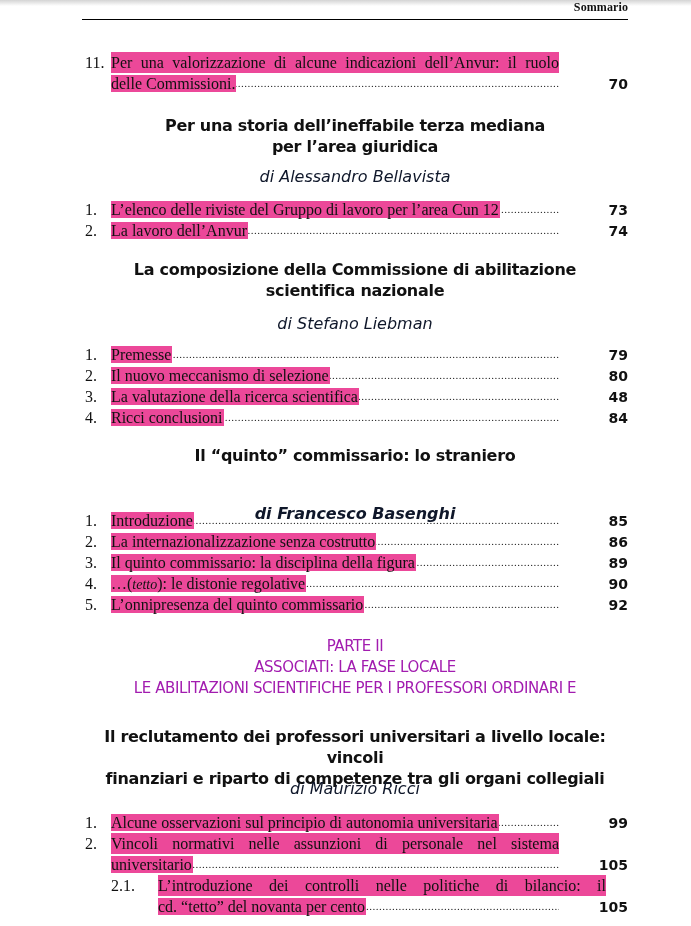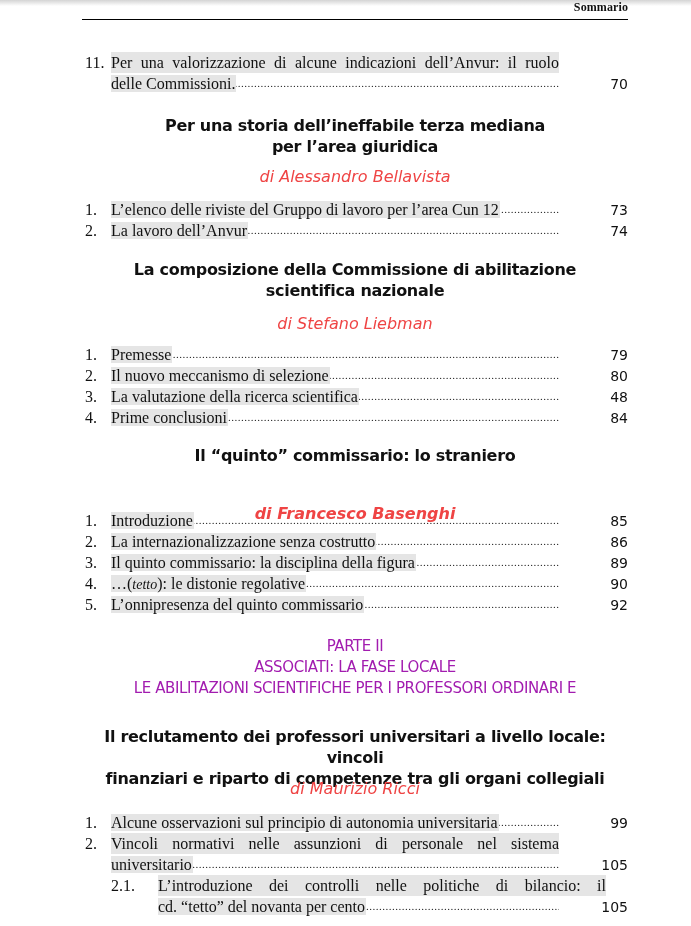--- a/index.html
+++ b/index.html
@@ -22,43 +22,43 @@
     letter-spacing: 0.1px;
   }
   .page { position: absolute; left: 0; top: 0; width: 691px; }
   .block { position: absolute; left: 82px; width: 546px; }
   .entry {
     position: relative; font-size: 16px; line-height: 21px; height: 21px;
     white-space: nowrap;
   }
   .entry .num { position: absolute; left: 3px; top: 0; }
   .entry .txt-wrap { position: absolute; left: 29px; top: 0; width: 448px; overflow: hidden; }
-  .entry .txt { background: #e5e5e5; padding-right: 1px; }
+  .entry .txt { background: #ec4899; padding-right: 1px; }
   .entry .leader {
     position: absolute; left: 29px; top: 0; width: 448px; overflow: hidden;
     color: #222; letter-spacing: 0.5px; font-size: 11px;
   }
   .entry .pg {
     position: absolute; right: 0; top: 1px;
-    font-family: "DejaVu Sans", sans-serif; font-weight: normal; font-size: 14px;
+    font-family: "DejaVu Sans", sans-serif; font-weight: bold; font-size: 14px;
   }
   .entry.sub .num { left: 29px; }
   .entry.sub .txt-wrap, .entry.sub .leader { left: 76px; width: 401px; }
   .entry.cont .txt-wrap, .entry.cont .leader { left: 29px; }
   .entry.justify .txt-wrap { width: 448px; }
   .entry.justify .txt { display: block; text-align: justify; text-align-last: justify; padding-right: 0; }
   .title {
     position: absolute; left: 82px; width: 546px; text-align: center;
     font-family: "DejaVu Sans", sans-serif; font-weight: bold; font-size: 16px; line-height: 21px;
     letter-spacing: -0.3px;
   }
   .author {
     position: absolute; left: 82px; width: 546px; text-align: center;
     font-family: "DejaVu Sans", sans-serif; font-style: italic; font-size: 16px; line-height: 20px;
-    color: #ef4444;
+    color: #0f172a;
   }
   .part {
     position: absolute; left: 82px; width: 546px; text-align: center;
     font-family: "DejaVu Sans", sans-serif; font-size: 15px; line-height: 21px;
     letter-spacing: -0.4px; color: #a21caf;
   }
   .dots::after { content: "............................................................................................................................................................................"; }
 </style>
 </head>
 <body>
@@ -125,21 +125,21 @@
     </div>
     <div class="entry">
       <span class="num">3.</span>
       <span class="leader dots"></span>
       <span class="txt-wrap"><span class="txt">La valutazione della ricerca scientifica</span></span>
       <span class="pg">48</span>
     </div>
     <div class="entry">
       <span class="num">4.</span>
       <span class="leader dots"></span>
-      <span class="txt-wrap"><span class="txt">Prime conclusioni</span></span>
+      <span class="txt-wrap"><span class="txt">Ricci conclusioni</span></span>
       <span class="pg">84</span>
     </div>
   </div>
 
   <div class="title" style="top:445px;">
     <div>Il “quinto” commissario: lo straniero</div>
   </div>
   <div class="author" style="top:504px;font-weight:bold;">di Francesco Basenghi</div>
   <div class="block" style="top:510px;">
     <div class="entry">

